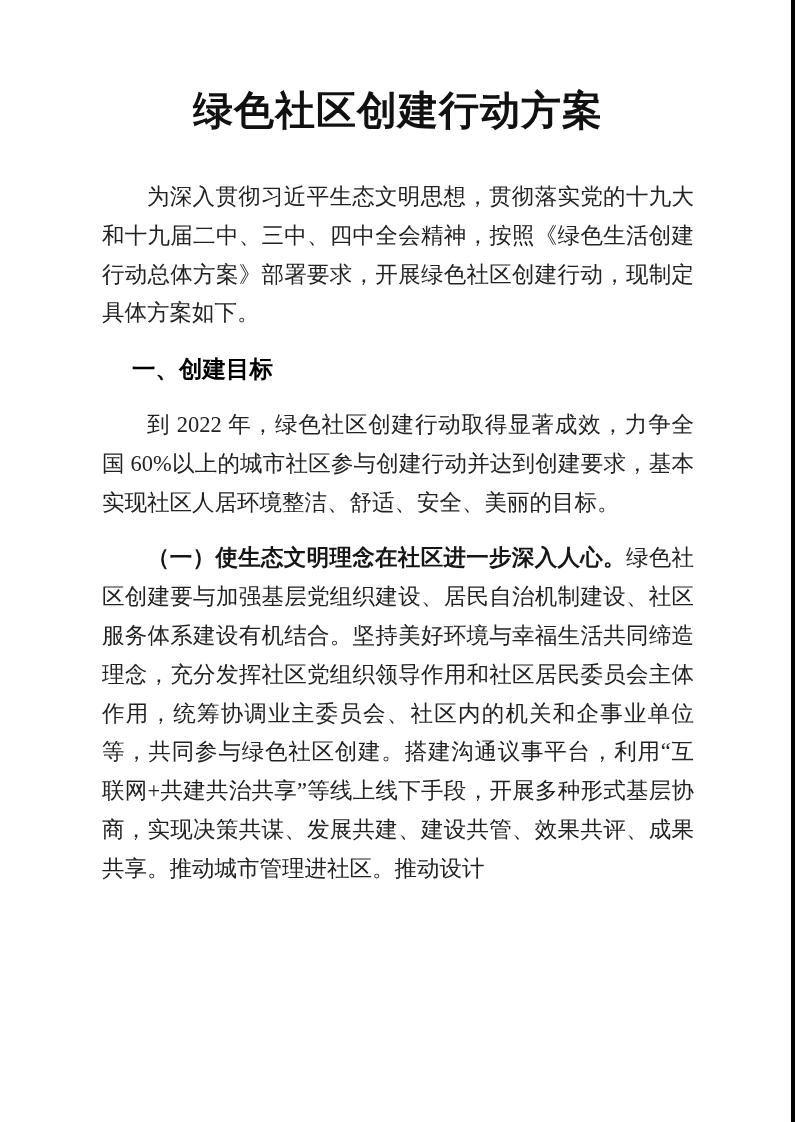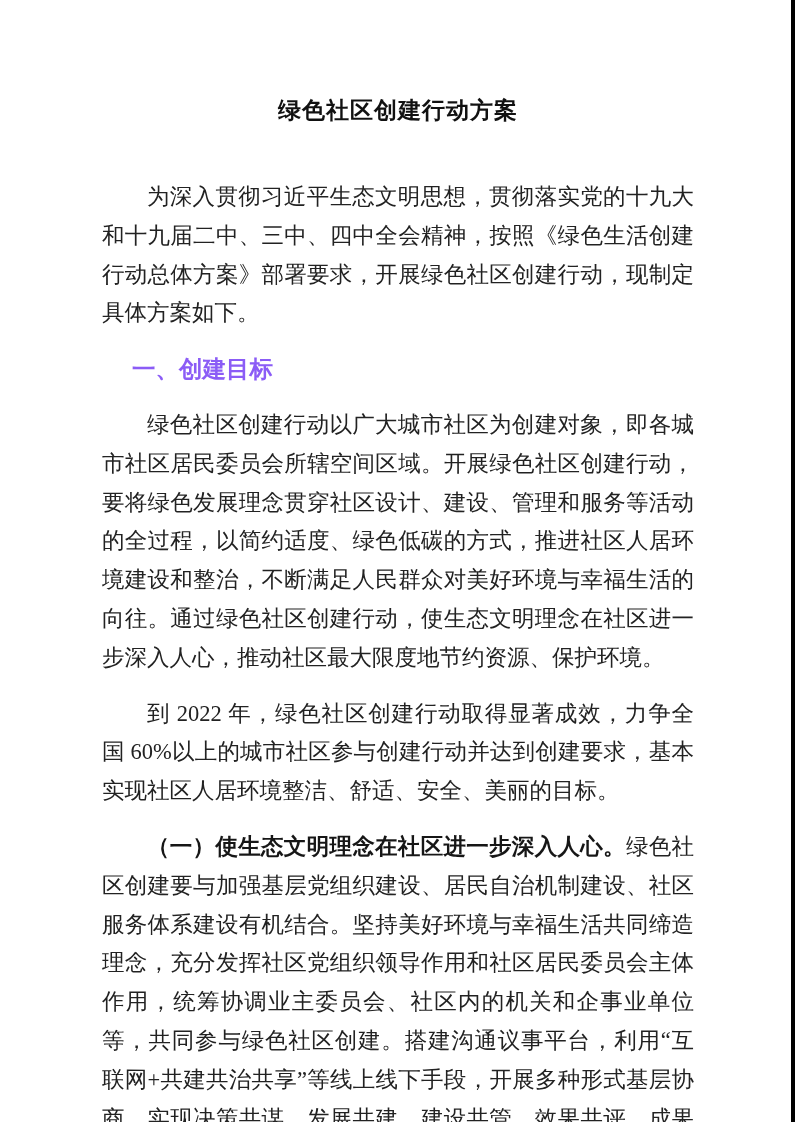--- a/index.html
+++ b/index.html
@@ -9,21 +9,21 @@
     width: 796px;
     height: 1122px;
     background: #ffffff;
     overflow: hidden;
     font-family: "Liberation Serif", "DejaVu Serif", serif;
     color: #1e1e1e;
   }
   .doc-title {
     margin-top: 90px;
     text-align: center;
-    font-size: 23px;
+    font-size: 40px;
     line-height: 42px;
     font-weight: 700;
     color: #111111;
     letter-spacing: 1px;
     font-family: "Liberation Serif", "DejaVu Serif", serif;
   }
   .doc-body {
     margin: 46px 85px 0 85px;
     width: 626px;
     font-size: 22.5px;
@@ -33,21 +33,21 @@
   }
   .para {
     text-indent: 2em;
     margin: 17px;
   }
   .section-heading {
     font-family: "Liberation Sans", "DejaVu Sans", sans-serif;
     font-weight: 700;
     font-size: 23.5px;
     line-height: 38.8px;
-    color: #8b5cf6;
+    color: #000000;
     text-indent: 2em;
     margin: 0;
   }
   .lead-bold {
     font-weight: 700;
     color: #161616;
   }
   .edge-line {
     position: absolute;
     top: 0;
@@ -63,21 +63,20 @@
 <div class="page">
 
   <h1 class="doc-title">绿色社区创建行动方案</h1>
 
   <div class="doc-body">
 
     <p class="para">为深入贯彻习近平生态文明思想，贯彻落实党的十九大和十九届二中、三中、四中全会精神，按照《绿色生活创建行动总体方案》部署要求，开展绿色社区创建行动，现制定具体方案如下。</p>
 
     <h2 class="section-heading">一、创建目标</h2>
 
-    <p class="para">绿色社区创建行动以广大城市社区为创建对象，即各城市社区居民委员会所辖空间区域。开展绿色社区创建行动，要将绿色发展理念贯穿社区设计、建设、管理和服务等活动的全过程，以简约适度、绿色低碳的方式，推进社区人居环境建设和整治，不断满足人民群众对美好环境与幸福生活的向往。通过绿色社区创建行动，使生态文明理念在社区进一步深入人心，推动社区最大限度地节约资源、保护环境。</p>
 
     <p class="para">到 2022 年，绿色社区创建行动取得显著成效，力争全国 60%以上的城市社区参与创建行动并达到创建要求，基本实现社区人居环境整洁、舒适、安全、美丽的目标。</p>
 
 
     <p class="para"><span class="lead-bold">（一）使生态文明理念在社区进一步深入人心。</span><span>绿色社区创建要与加强基层党组织建设、居民自治机制建设、社区服务体系建设有机结合。坚持美好环境与幸福生活共同缔造理念，充分发挥社区党组织领导作用和社区居民委员会主体作用，统筹协调业主委员会、社区内的机关和企事业单位等，共同参与绿色社区创建。搭建沟通议事平台，利用“互联网+共建共治共享”等线上线下手段，开展多种形式基层协商，实现决策共谋、发展共建、建设共管、效果共评、成果共享。推动城市管理进社区。推动设计</span></p>
 
   </div>
 
   <div class="edge-line"></div>
 

